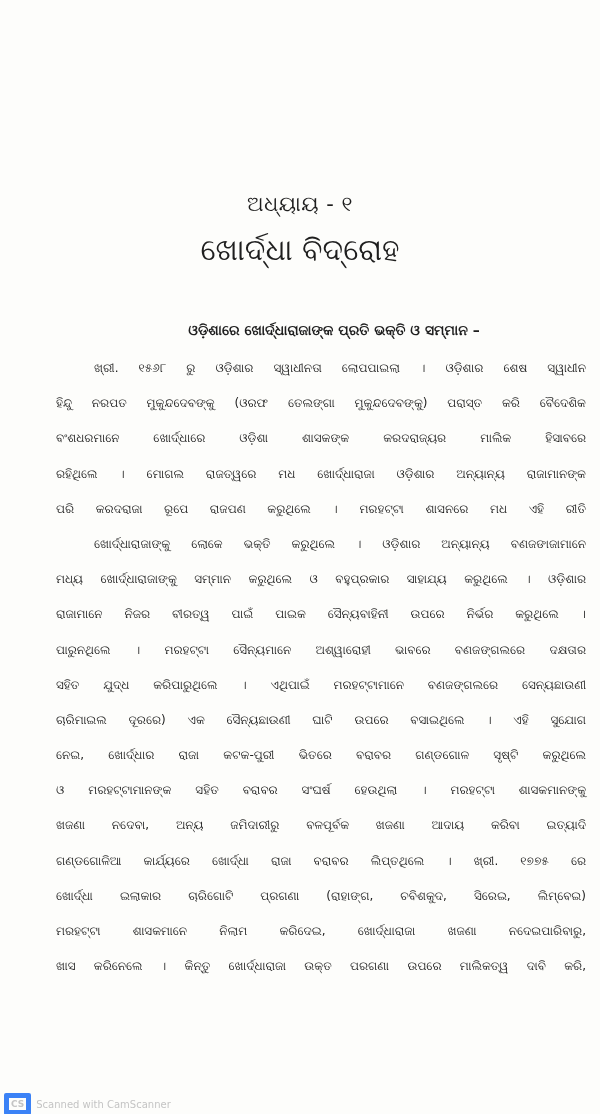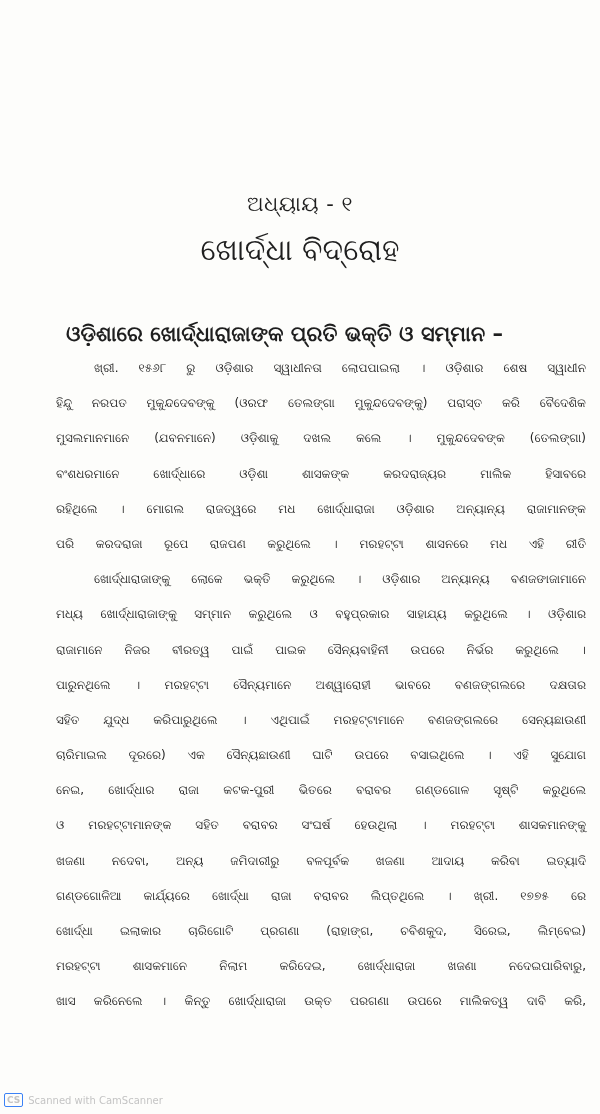--- a/index.html
+++ b/index.html
@@ -13,56 +13,55 @@
   .page { position: absolute; left: 0; top: 0; width: 516px; height: 1114px; }
   .chapter-label {
     position: absolute; top: 192px; left: 0; width: 600px;
     text-align: center; font-size: 21px; letter-spacing: 0.5px;
   }
   .chapter-title {
     position: absolute; top: 232px; left: 0; width: 600px;
     text-align: center; font-size: 30px; font-weight: normal;
   }
   .section-heading {
-    position: absolute; top: 322px; left: 66px; width: 520px;
-    font-size: 21px; font-weight: bold; white-space: nowrap;
+    position: absolute; top: 322px; left: 74px; width: 520px;
+    font-size: 14px; font-weight: bold; white-space: nowrap; text-align: center;
   }
   .body-text {
     position: absolute; top: 351px; left: 56px; width: 530px;
   }
   .line {
     height: 35.2px; line-height: 35.2px; font-size: 12px;
     white-space: nowrap; overflow: visible;
     text-align: justify; text-align-last: justify;
   }
   .line.indent { padding-left: 38px; }
   .line.last { text-align-last: left; }
   .footer {
     position: absolute; left: 4px; top: 1093px;
     display: flex; align-items: center; gap: 5px;
     color: #c4c4c4; font-size: 10px;
   }
   .cs-logo {
-    border: 1px solid #3b82f6; border-radius: 2px;
+    border: 5px solid #3b82f6; border-radius: 2px;
     font-size: 9px; font-weight: bold; padding: 0 2px; line-height: 12px;
   }
 </style>
 </head>
 <body>
 
 <div class="page">
   <div class="chapter-label">ଅଧ୍ୟାୟ - ୧</div>
   <h1 class="chapter-title" style="margin:0;">ଖୋର୍ଦ୍ଧା ବିଦ୍ରୋହ</h1>
   <div class="section-heading">ଓଡ଼ିଶାରେ ଖୋର୍ଦ୍ଧାରାଜାଙ୍କ ପ୍ରତି ଭକ୍ତି ଓ ସମ୍ମାନ –</div>
 
   <div class="body-text">
 
     <div class="line indent">ଖ୍ରୀ. ୧୫୬୮ ରୁ ଓଡ଼ିଶାର ସ୍ୱାଧୀନତା ଲୋପପାଇଲା । ଓଡ଼ିଶାର ଶେଷ ସ୍ୱାଧୀନ</div>
     <div class="line">ହିନ୍ଦୁ ନରପତ ମୁକୁନ୍ଦଦେବଙ୍କୁ (ଓରଫ ତେଲଙ୍ଗା ମୁକୁନ୍ଦଦେବଙ୍କୁ) ପରାସ୍ତ କରି ବୈଦେଶିକ</div>
-    <div class="line">ମୁସଲମାନମାନେ (ଯବନମାନେ) ଓଡ଼ିଶାକୁ ଦଖଲ କଲେ । ମୁକୁନ୍ଦଦେବଙ୍କ (ତେଲଙ୍ଗା)</div>
     <div class="line">ବଂଶଧରମାନେ ଖୋର୍ଦ୍ଧାରେ ଓଡ଼ିଶା ଶାସକଙ୍କ କରଦରାଜ୍ୟର ମାଲିକ ହିସାବରେ</div>
     <div class="line">ରହିଥିଲେ । ମୋଗଲ ରାଜତ୍ୱରେ ମଧ ଖୋର୍ଦ୍ଧାରାଜା ଓଡ଼ିଶାର ଅନ୍ୟାନ୍ୟ ରାଜାମାନଙ୍କ</div>
     <div class="line">ପରି କରଦରାଜା ରୂପେ ରାଜପଣ କରୁଥିଲେ । ମରହଟ୍ଟା ଶାସନରେ ମଧ ଏହି ରୀତି</div>
 
     <div class="line indent">ଖୋର୍ଦ୍ଧାରାଜାଙ୍କୁ ଲୋକେ ଭକ୍ତି କରୁଥିଲେ । ଓଡ଼ିଶାର ଅନ୍ୟାନ୍ୟ ବଣଜଙାଜାମାନେ</div>
     <div class="line">ମଧ୍ୟ ଖୋର୍ଦ୍ଧାରାଜାଙ୍କୁ ସମ୍ମାନ କରୁଥିଲେ ଓ ବହୁପ୍ରକାର ସାହାଯ୍ୟ କରୁଥିଲେ । ଓଡ଼ିଶାର</div>
     <div class="line">ରାଜାମାନେ ନିଜର ବୀରତ୍ୱ ପାଇଁ ପାଇକ ସୈନ୍ୟବାହିନୀ ଉପରେ ନିର୍ଭର କରୁଥିଲେ ।</div>
     <div class="line">ପାରୁନଥିଲେ । ମରହଟ୍ଟା ସୈନ୍ୟମାନେ ଅଶ୍ୱାରୋହୀ ଭାବରେ ବଣଜଙ୍ଗଲରେ ଦକ୍ଷତାର</div>
     <div class="line">ସହିତ ଯୁଦ୍ଧ କରିପାରୁଥିଲେ । ଏଥିପାଇଁ ମରହଟ୍ଟାମାନେ ବଣଜଙ୍ଗଲରେ ସେନ୍ୟଛାଉଣୀ</div>
     <div class="line">ଚାରିମାଇଲ ଦୂରରେ) ଏକ ସୈନ୍ୟଛାଉଣୀ ଘାଟି ଉପରେ ବସାଇଥିଲେ । ଏହି ସୁଯୋଗ</div>

